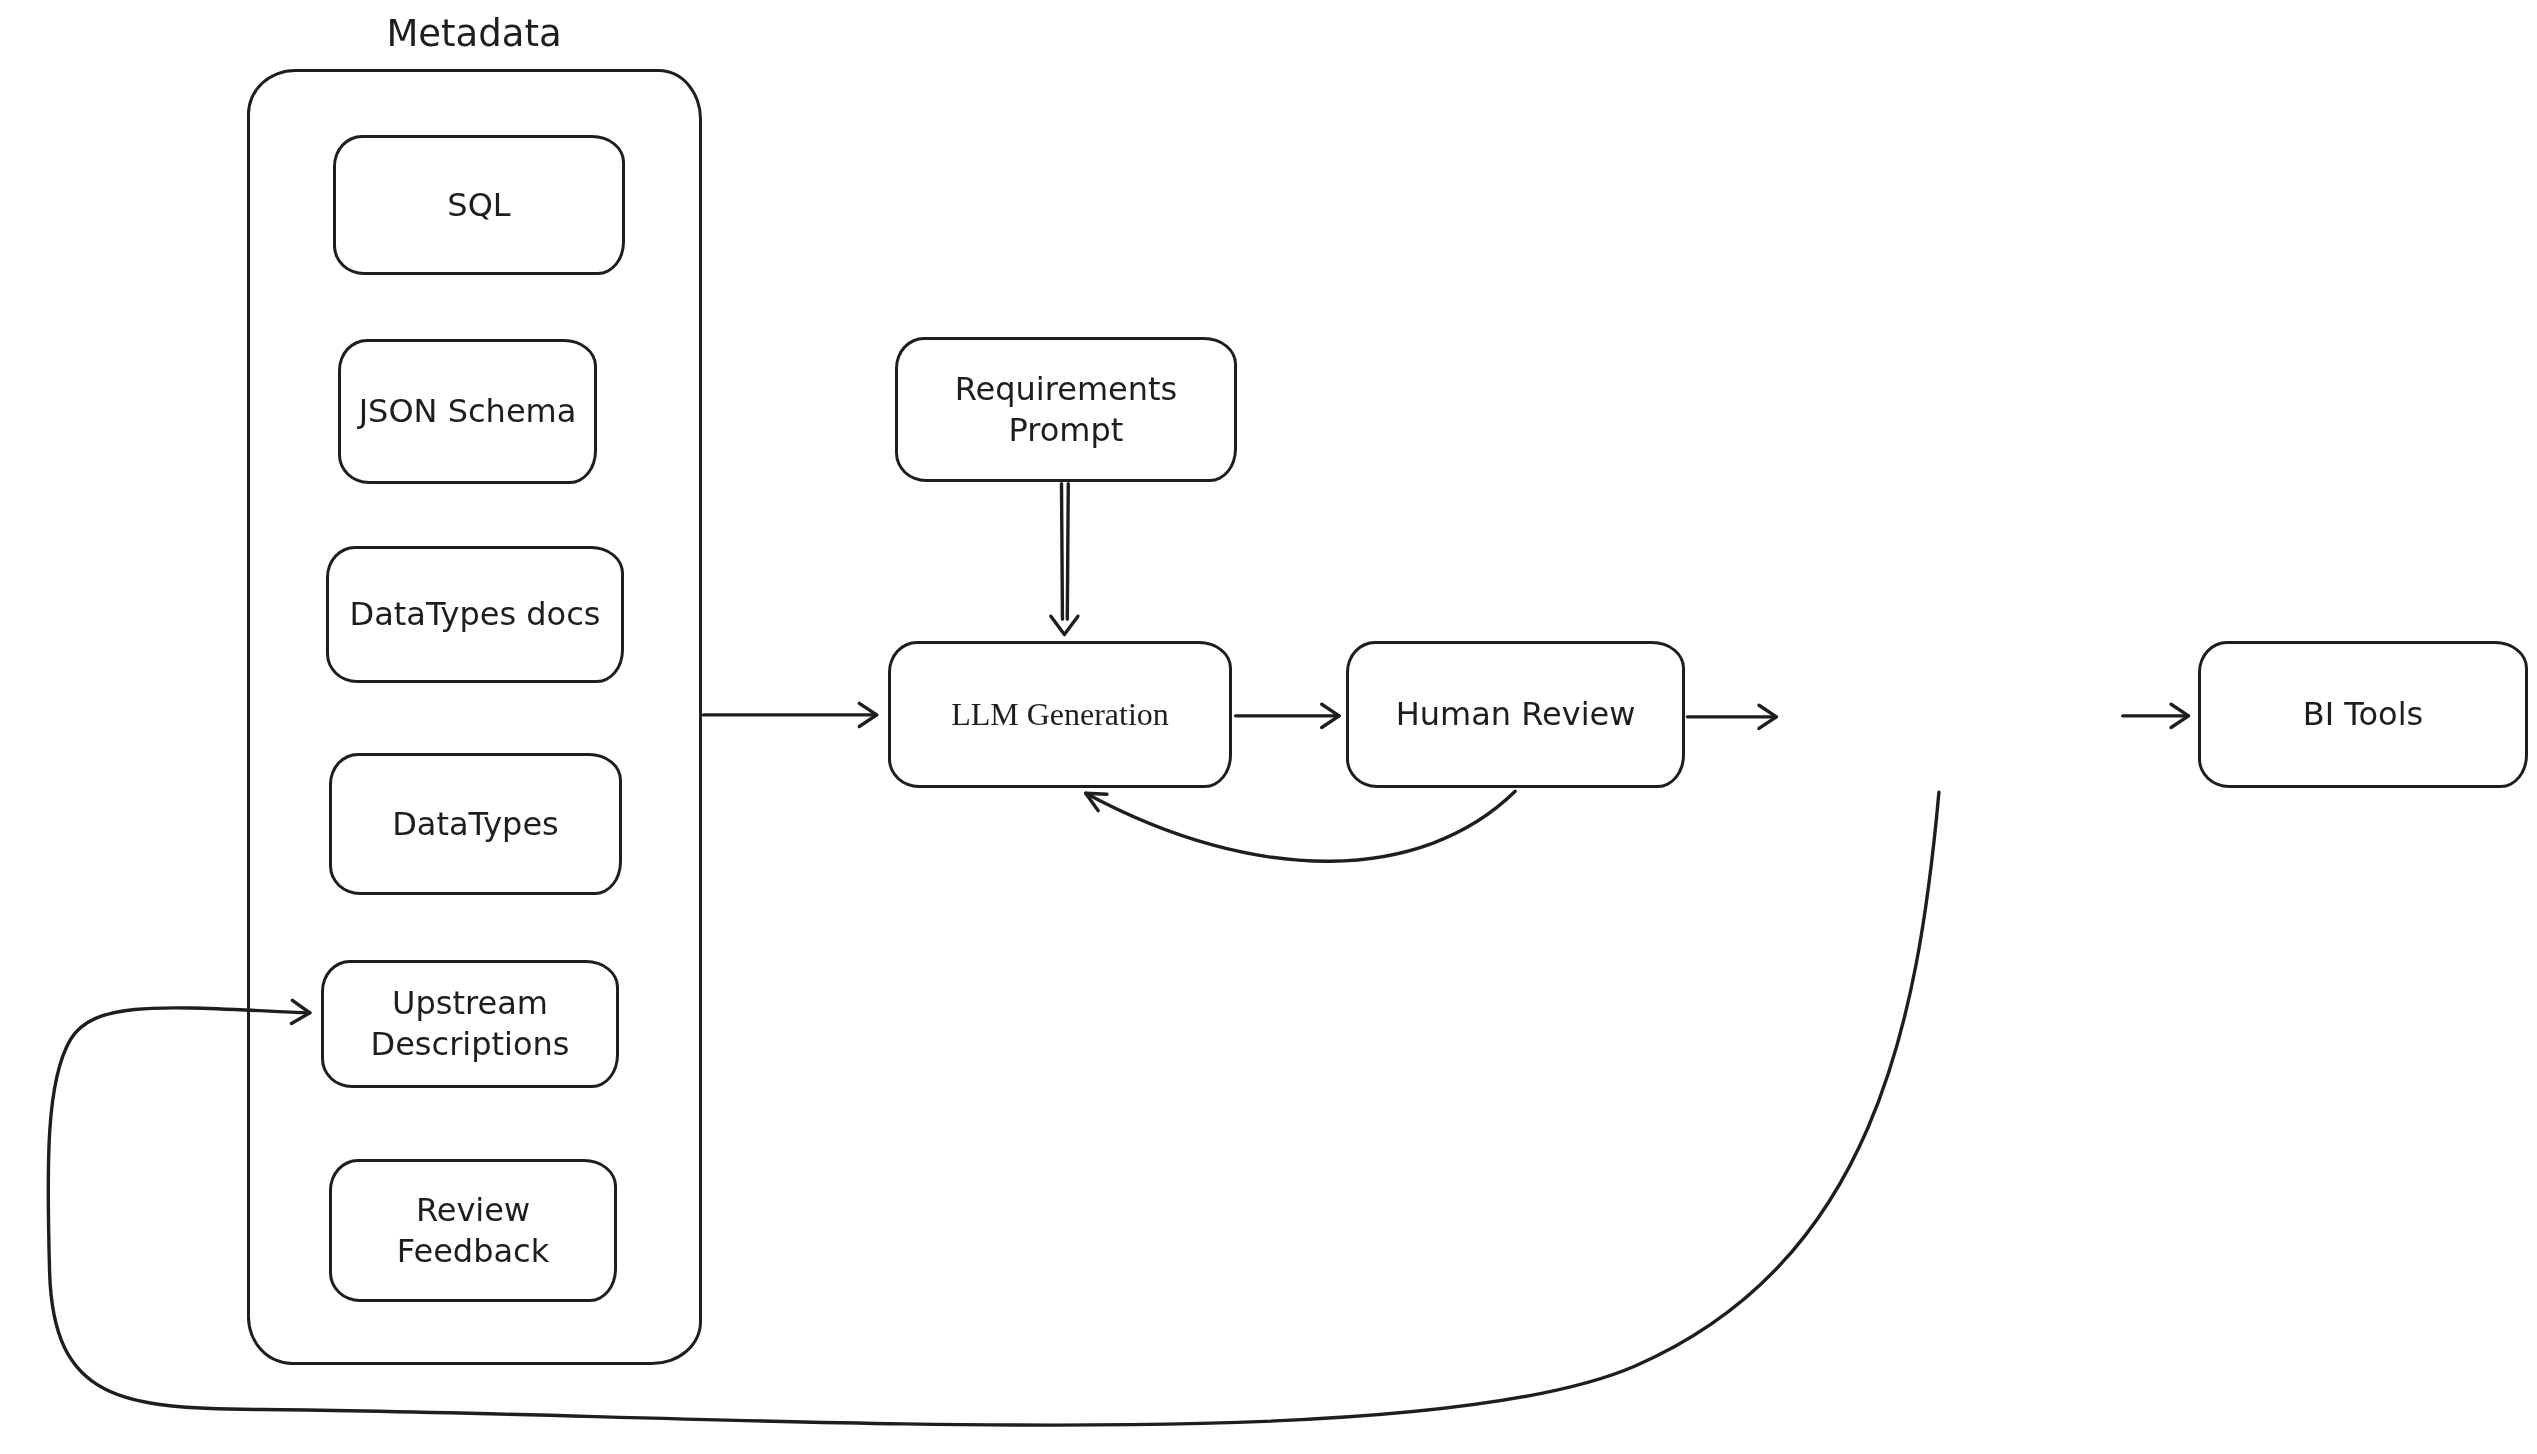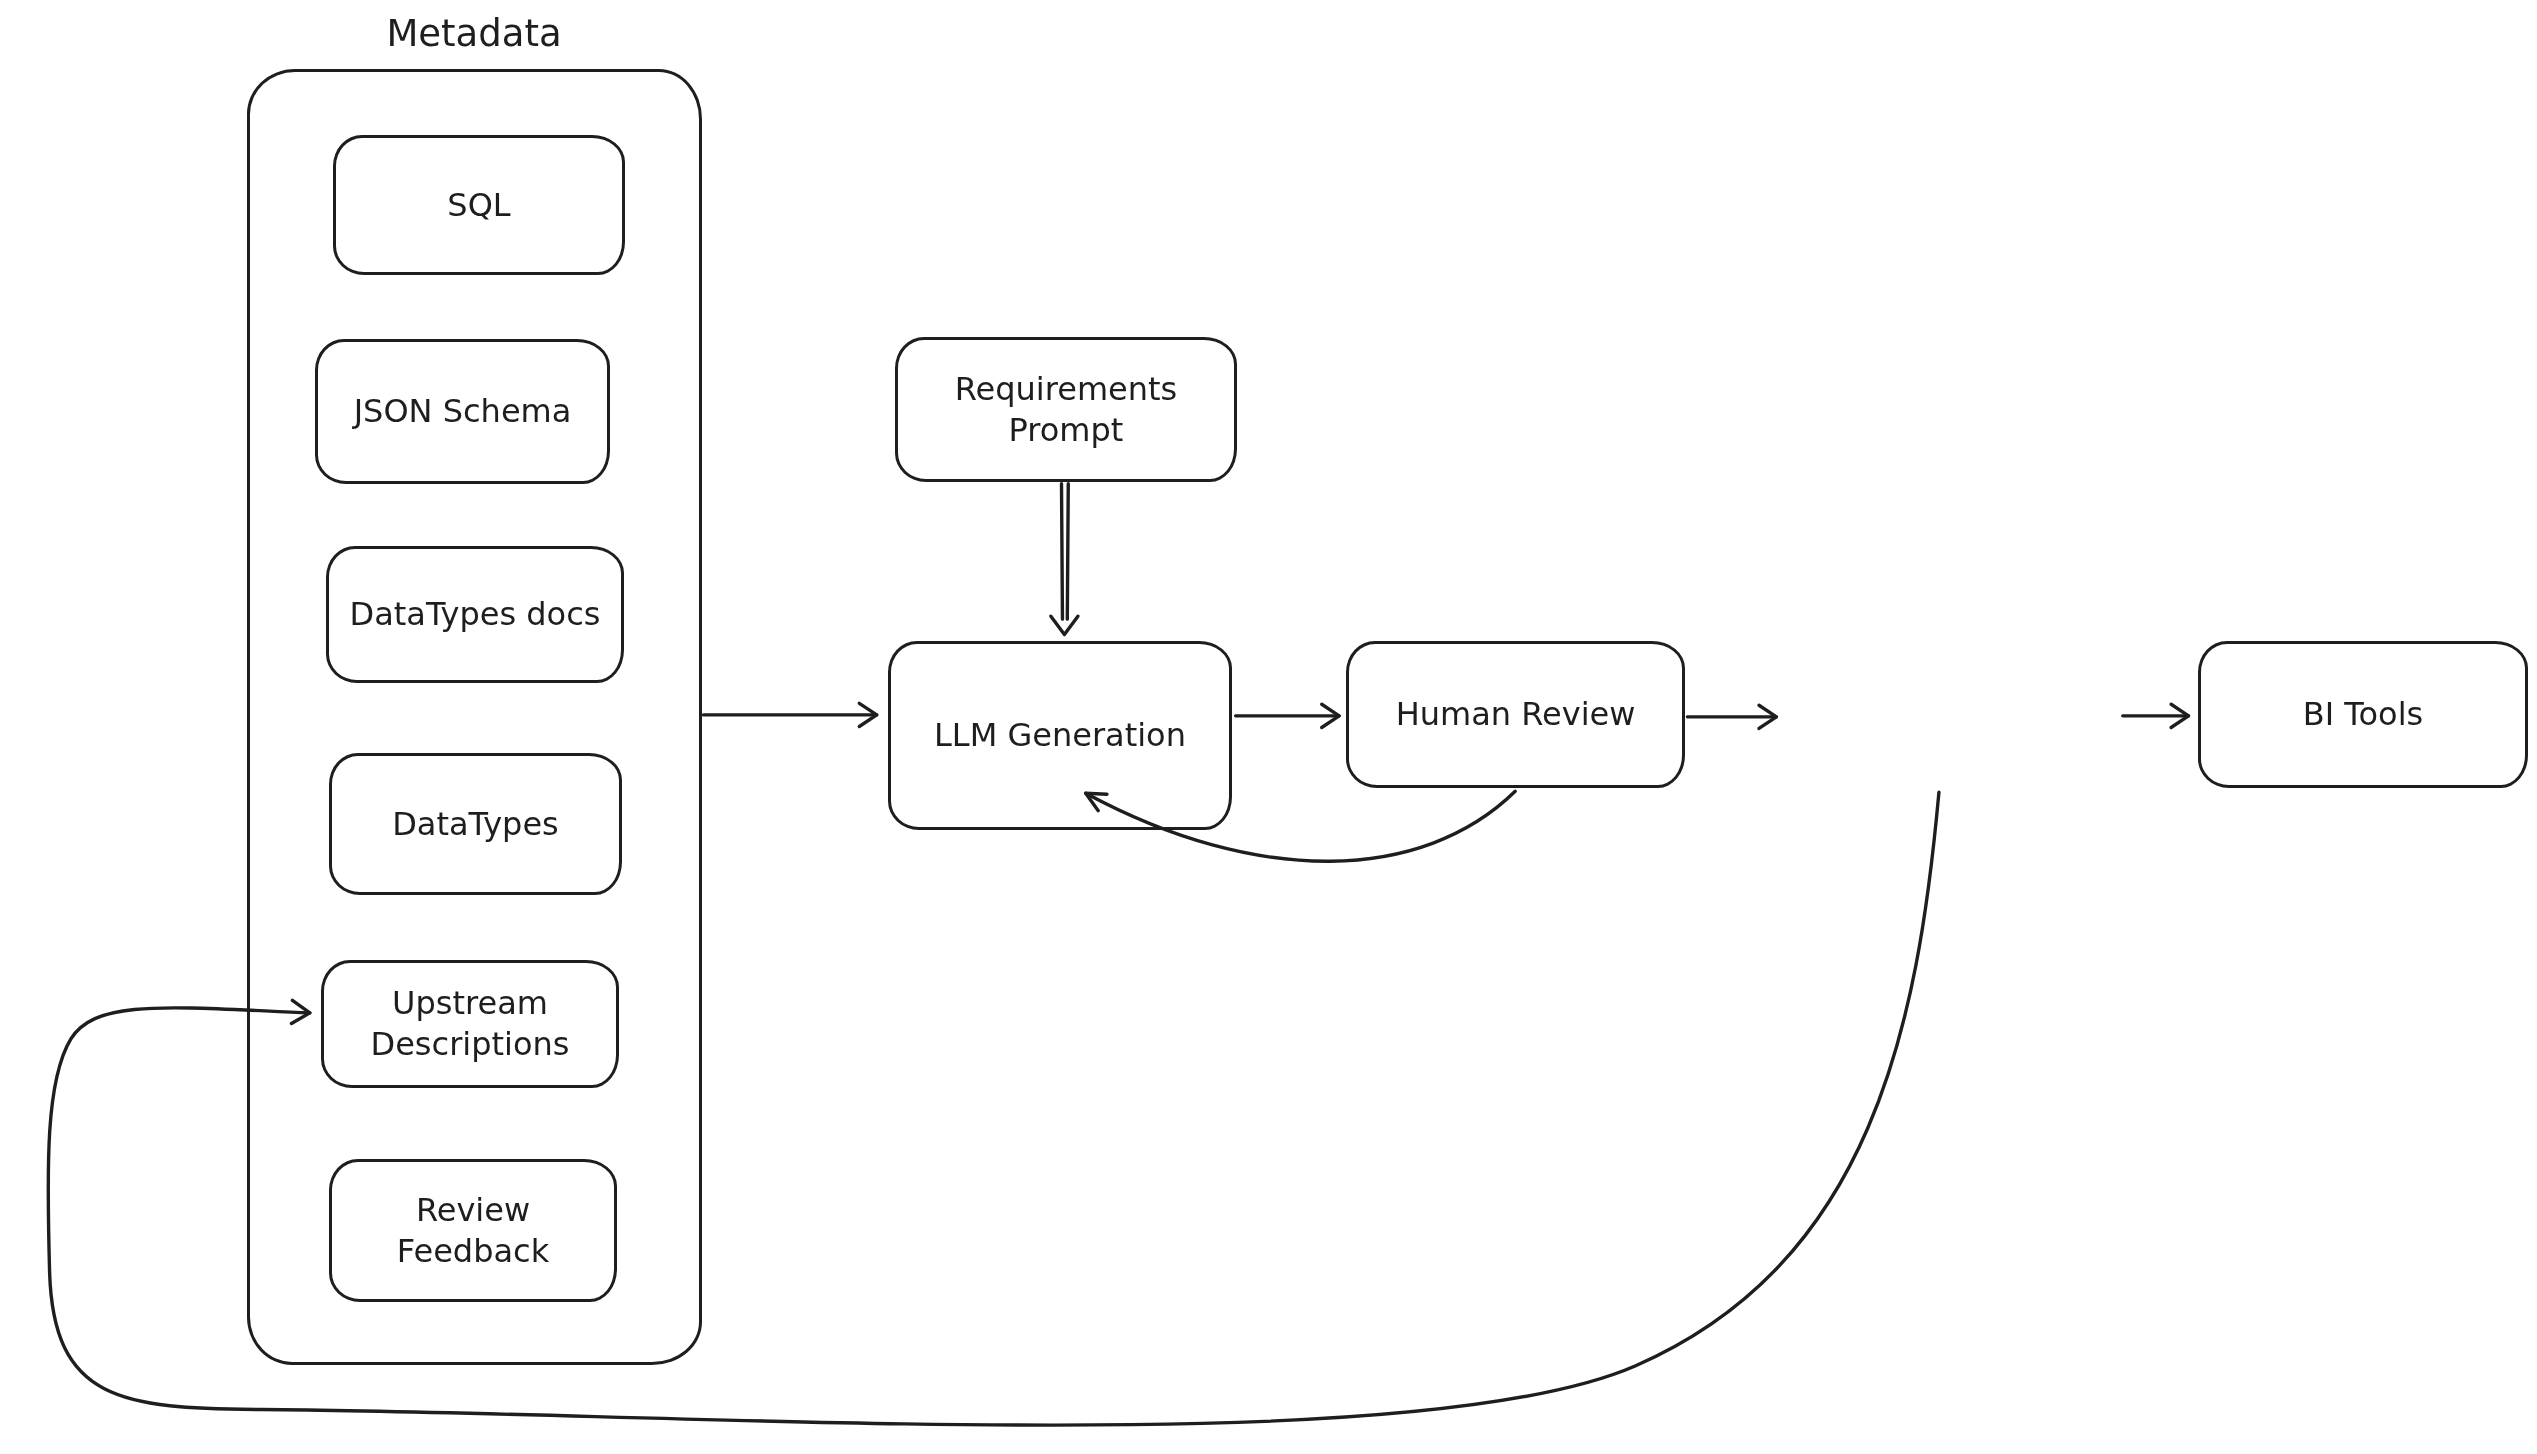--- a/index.html
+++ b/index.html
@@ -62,36 +62,36 @@
 <body>
 
 <div class="canvas">
 
   <div class="group-label" style="left:319px; top:11.6px; width:310px;">Metadata</div>
 
   <div class="group" style="left:247px; top:69px; width:455px; height:1296px;"></div>
 
   <div class="node" style="left:333px; top:135px; width:292px; height:140px;">SQL</div>
 
-  <div class="node" style="left:315px; top:339px; width:295px; height:145px;">JSON Schema</div>
+  <div class="node" style="left:338px; top:339px; width:259px; height:145px;">JSON Schema</div>
 
   <div class="node" style="left:326px; top:546px; width:298px; height:137px;">DataTypes docs</div>
 
   <div class="node" style="left:329px; top:753px; width:293px; height:142px;">DataTypes</div>
 
   <div class="node" style="left:321px; top:960px; width:298px; height:128px;">Upstream
 Descriptions</div>
 
   <div class="node" style="left:329px; top:1159px; width:288px; height:143px;">Review
 Feedback</div>
 
   <div class="node" style="left:895px; top:337px; width:342px; height:145px;">Requirements
 Prompt</div>
 
-  <div class="node" style="left:888px; top:641px; width:344px; height:189px;">LLM Generation</div>
+  <div class="node" style="left:888px; top:641px; width:344px; height:147px;font-family:Liberation Serif, serif;">LLM Generation</div>
 
   <div class="node" style="left:1346px; top:641px; width:339px; height:147px;">Human Review</div>
 
 
   <div class="node" style="left:2198px; top:641px; width:330px; height:147px;">BI Tools</div>
 
   <svg class="arrows" viewBox="0 0 2623 1503" xmlns="http://www.w3.org/2000/svg">
 
     <g>
       <path d="M 727 739 L 906 739"></path>

